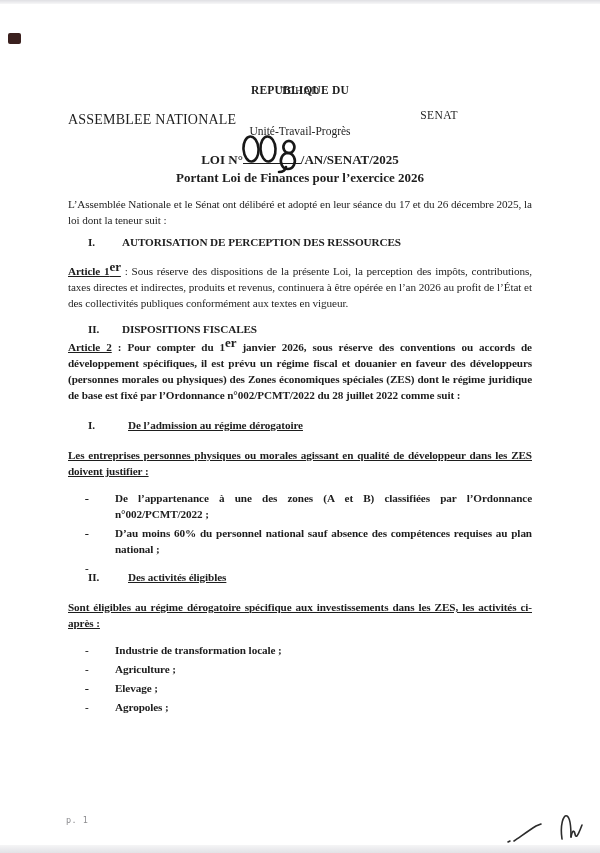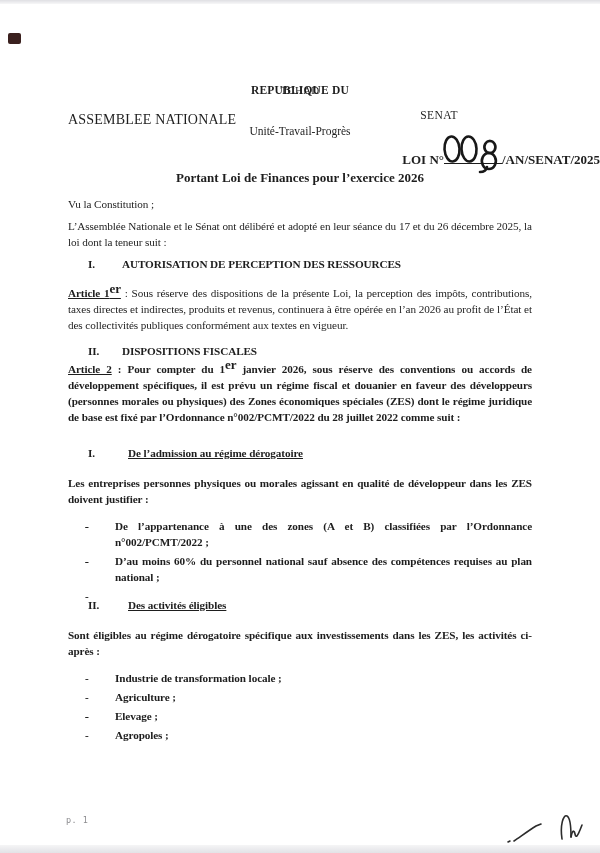--- a/index.html
+++ b/index.html
@@ -29,21 +29,21 @@
   
   .hdr{position:absolute;left:0;top:0;width:100%;}
   .c{position:absolute;left:0;width:100%;text-align:center;}
   .republic1{top:84px;font-size:11.5px;font-weight:bold;letter-spacing:.2px;}
   .republic2{top:84px;font-size:11px;font-weight:normal;letter-spacing:.2px;}
   .inst-left{position:absolute;left:68px;top:112px;font-size:14px;letter-spacing:.2px;}
   .inst-right{position:absolute;right:142px;top:109px;font-size:11.5px;letter-spacing:.4px;}
   .motto{top:125px;font-size:11.5px;}
   .law-line{
     position:absolute;left:0;top:150px;width:100%;
-    text-align:right;font-weight:bold;font-size:13px;
+    text-align:center;font-weight:bold;font-size:13px;
     white-space:nowrap;
   }
   .law-blank{
     display:inline-block;width:58px;height:13px;
     border-bottom:1.6px solid #1c1c1c;
     position:relative;vertical-align:baseline;
   }
   .law-blank svg{position:absolute;left:-3px;bottom:-9px;overflow:visible;}
   .law-subject{top:170px;font-size:13px;font-weight:bold;}
   
@@ -55,23 +55,23 @@
   .par{margin:0 0 6px 0;}
   .bold{font-weight:bold;}
   .art-label{font-weight:bold;text-decoration:underline;}
   .sup{font-size:13px;vertical-align:4px;line-height:0;}
   .part-heading{display:flex;font-weight:bold;margin:4px 0 13px 20px;}
   .part-heading .num{width:34px;flex:none;}
   .sub-heading{display:flex;font-weight:bold;margin:0 0 14px 20px;}
   .sub-heading .num{width:40px;flex:none;}
   .sub-heading .ttl{text-decoration:underline;}
   .m-art1{margin-bottom:10px;}
-  .m-art2{margin-bottom:20px;}
+  .m-art2{margin-bottom:14px;}
   .m-h2{margin-bottom:2px;}
-  .m-intro{margin-bottom:11px;}
+  .m-intro{margin-bottom:11px;text-decoration:underline;}
   .blist{margin:0 0 12px 0;padding:0;list-style:none;}
   .blist .item{
     position:relative;padding-left:47px;margin-bottom:3px;
     font-weight:bold;text-align:justify;
   }
   .blist .dash{position:absolute;left:17px;top:0;font-weight:bold;}
   
   .pageno{
     position:absolute;left:66px;top:815px;
     font-family:"DejaVu Sans Mono",monospace;
@@ -100,21 +100,20 @@
             <path d="M49 13 a5.5 6 0 1 1 -0.2 0"></path>
             <path d="M48 25 a7 8 0 1 1 -0.3 0"></path>
             <path d="M46 39 q-1 5 -7 5"></path>
           </g>
         </svg></span><span>/AN/SENAT/2025</span></div>
     <div class="c law-subject">Portant Loi de Finances pour l’exercice 2026</div>
   </div>
 
   <div class="doc">
 
-    <p class="par">Vu la Constitution ;</p>
     <p class="par">L’Assemblée Nationale et le Sénat ont délibéré et adopté en leur séance du 17 et du 26 décembre 2025, la loi dont la teneur suit :</p>
 
     <div class="part-heading">
       <span class="num">I.</span>
       <span class="ttl-plain">AUTORISATION DE PERCEPTION DES RESSOURCES</span>
     </div>
 
     <p class="par m-art1"><span class="art-label"><span>Article 1</span><span class="sup">er</span></span><span> : Sous réserve des dispositions de la présente Loi, la perception des impôts, contributions, taxes directes et indirectes, produits et revenus, continuera à être opérée en l’an 2026 au profit de l’État et des collectivités publiques conformément aux textes en vigueur.</span></p>
 
     <div class="part-heading m-h2">

